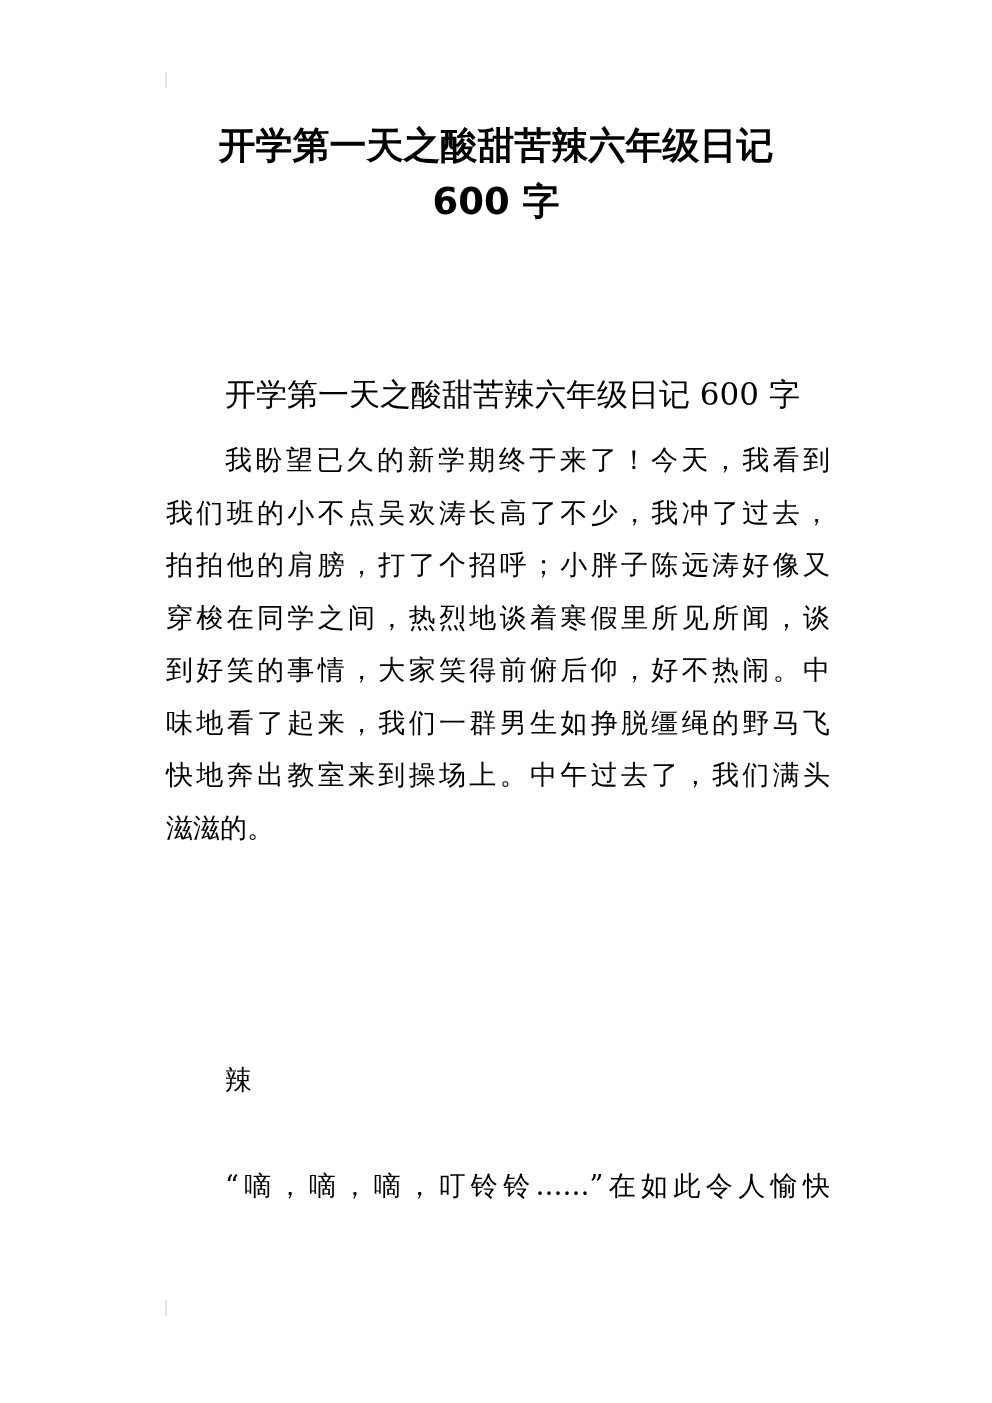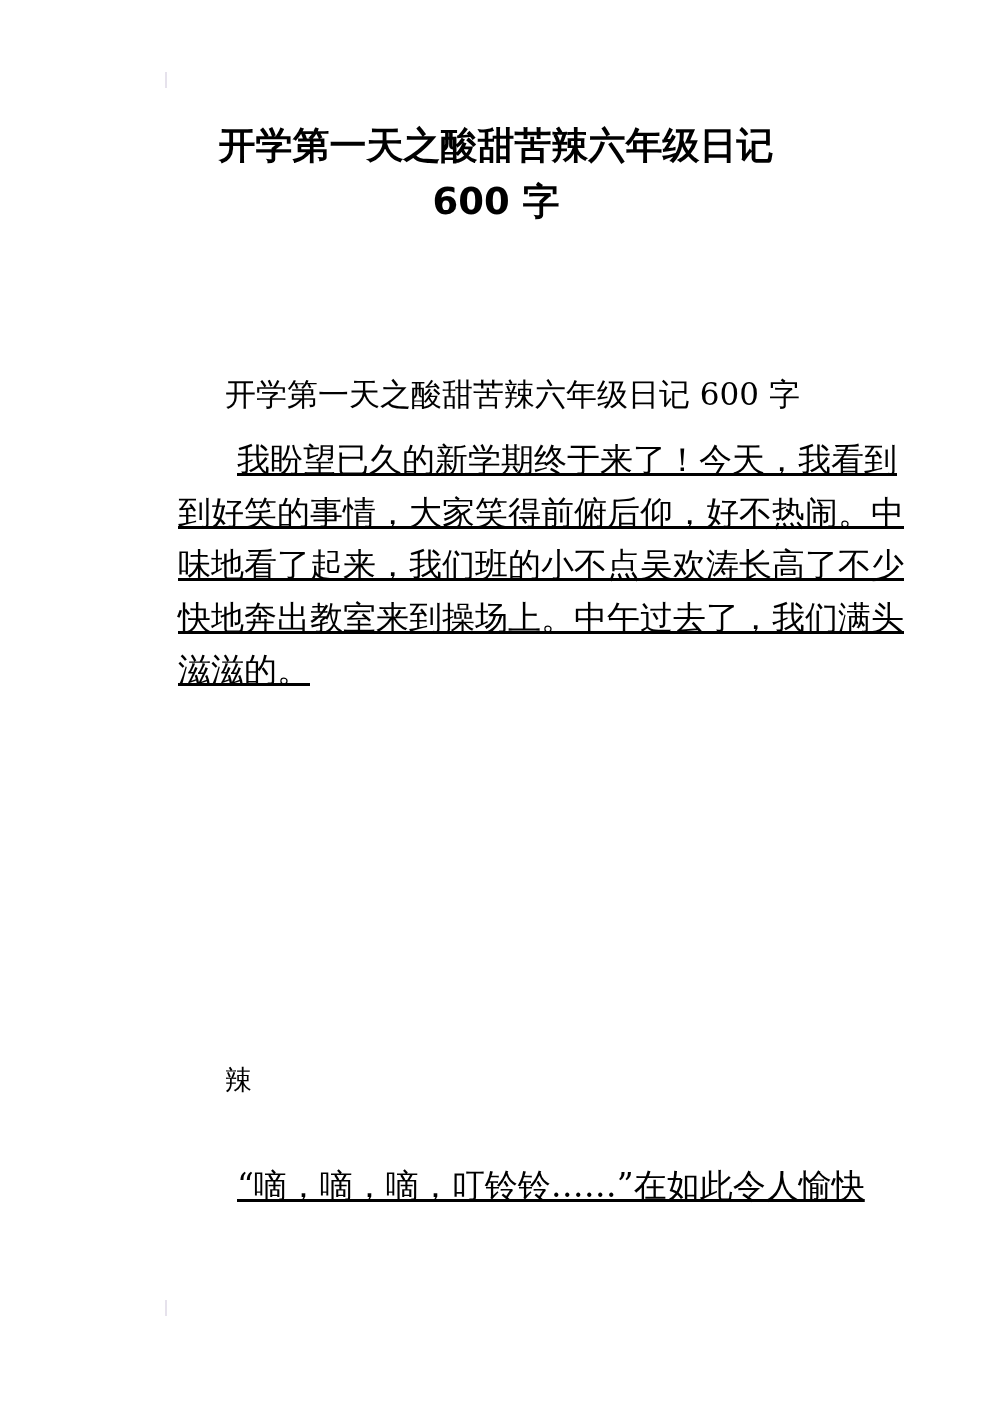--- a/index.html
+++ b/index.html
@@ -39,25 +39,24 @@
       position: absolute;
       left: 225px;
       top: 334px;
       font-size: 31px;
       line-height: 40px;
       white-space: nowrap;
       margin-top: 40px;
     }
     .body-text {
       position: absolute;
-      left: 178px;
+      left: 166px;
       width: 664px;
-      font-size: 33px;
+      font-size: 27px;
       line-height: 52.5px;
-      text-decoration: underline;
     }
     .body-text .line {
       display: block;
       white-space: nowrap;
       height: 52.5px;
       text-align: justify;
       text-align-last: justify;
     }
     .body-text .line.indent { padding-left: 59px; }
     .body-text .line.last { text-align-last: left; }
@@ -79,22 +78,25 @@
 
 <h1 class="title" style="margin:0;">
   <span class="line">开学第一天之酸甜苦辣六年级日记</span>
   <span class="line">600 字</span>
 </h1>
 
 <div class="subtitle">开学第一天之酸甜苦辣六年级日记 600 字</div>
 
 <div class="body-text p1">
   <span class="line indent">我盼望已久的新学期终于来了！今天，我看到</span>
+  <span class="line">我们班的小不点吴欢涛长高了不少，我冲了过去，</span>
+  <span class="line">拍拍他的肩膀，打了个招呼；小胖子陈远涛好像又</span>
+  <span class="line">穿梭在同学之间，热烈地谈着寒假里所见所闻，谈</span>
   <span class="line">到好笑的事情，大家笑得前俯后仰，好不热闹。中</span>
-  <span class="line">味地看了起来，我们班的小不点吴欢涛长高了不少</span>
+  <span class="line">味地看了起来，我们一群男生如挣脱缰绳的野马飞</span>
   <span class="line">快地奔出教室来到操场上。中午过去了，我们满头</span>
   <span class="line last">滋滋的。</span>
 </div>
 
 <div class="heading-la">辣</div>
 
 <div class="body-text p2">
   <span class="line indent">“嘀，嘀，嘀，叮铃铃……”在如此令人愉快</span>
 </div>
 

